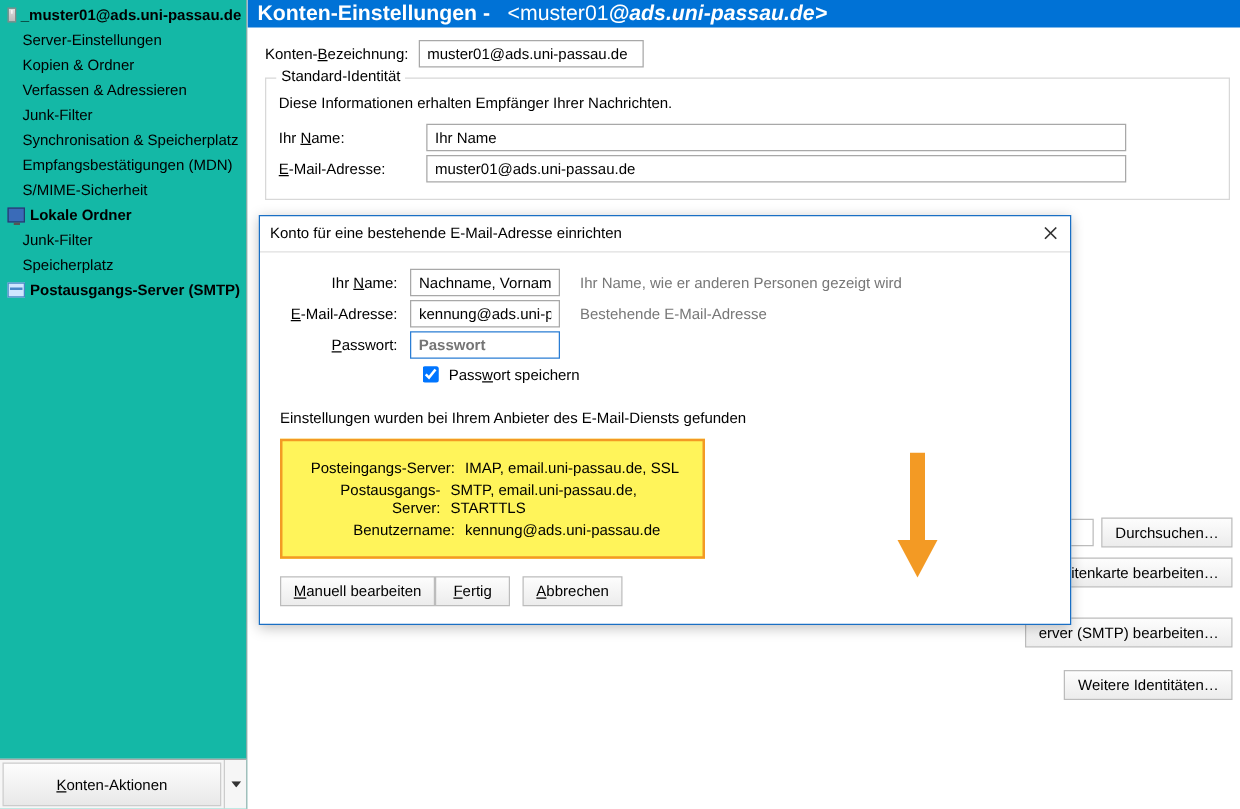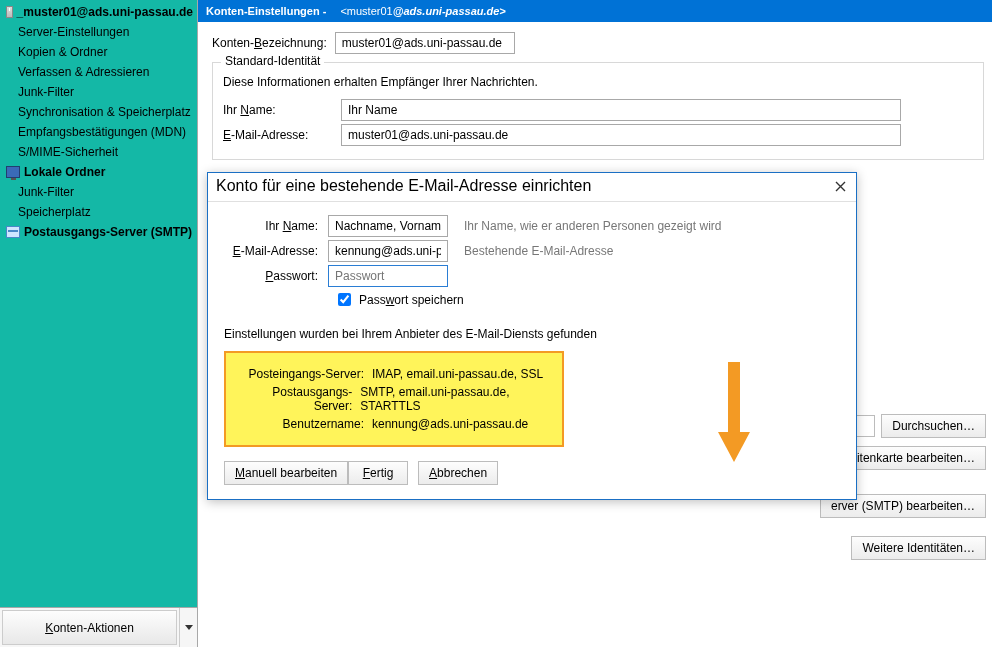--- a/index.html
+++ b/index.html
@@ -104,21 +104,21 @@
     padding: 0 4px 0 14px;
     overflow: hidden;
   }
   .blue-bar {
     background: #0072d6;
     color: #fff;
     height: 22px;
     display: flex;
     align-items: center;
     padding: 0 8px;
-    font-size: 11px;
+    font-size: 17px;
     gap: 14px;
     margin-left: -14px;
     margin-right: -4px;
   }
   .blue-bar .title { font-weight: 700; }
   .blue-bar .email { font-weight: 700; font-style: italic; }
   .blue-bar .email .user { font-style: normal; font-weight:400; }
   .row-acct-label {
     display: flex;
     align-items: center;
@@ -197,21 +197,21 @@
     background: #fff;
     border: 1px solid #1a6fc4;
     box-shadow: 0 2px 10px rgba(0,0,0,0.25);
     z-index: 50;
   }
   .wizard-title {
     display: flex;
     align-items: center;
     justify-content: space-between;
     padding: 4px 6px 6px 8px;
-    font-size: 16px;
+    font-size: 12px;
     border-bottom: 1px solid #e0e0e0;
   }
   .wizard-close {
     width: 20px; height: 18px;
     display: flex; align-items: center; justify-content: center;
     cursor: default;
   }
   .wizard-body {
     padding: 10px 16px 14px 16px;
   }
@@ -255,21 +255,21 @@
   .wiz-actions .right { display: flex; gap: 10px;}
   .arrow-annot {
     position: absolute;
     left: 714px;
     top: 362px;
     width: 40px;
     height: 120px;
     z-index: 60;
     pointer-events: none;
   }
-  .pwd-field { border-color: #2a7dd4; outline: none; }
+  .pwd-field { border-color: #2a7dd4; outline: none; font-weight: bold; }
 </style>
 </head>
 <body>
 
 <div class="container">
 
   <div class="sidebar">
     <div class="tree">
       <div class="tree-item level0 bold">
           <span class="icon icon-account"></span>

